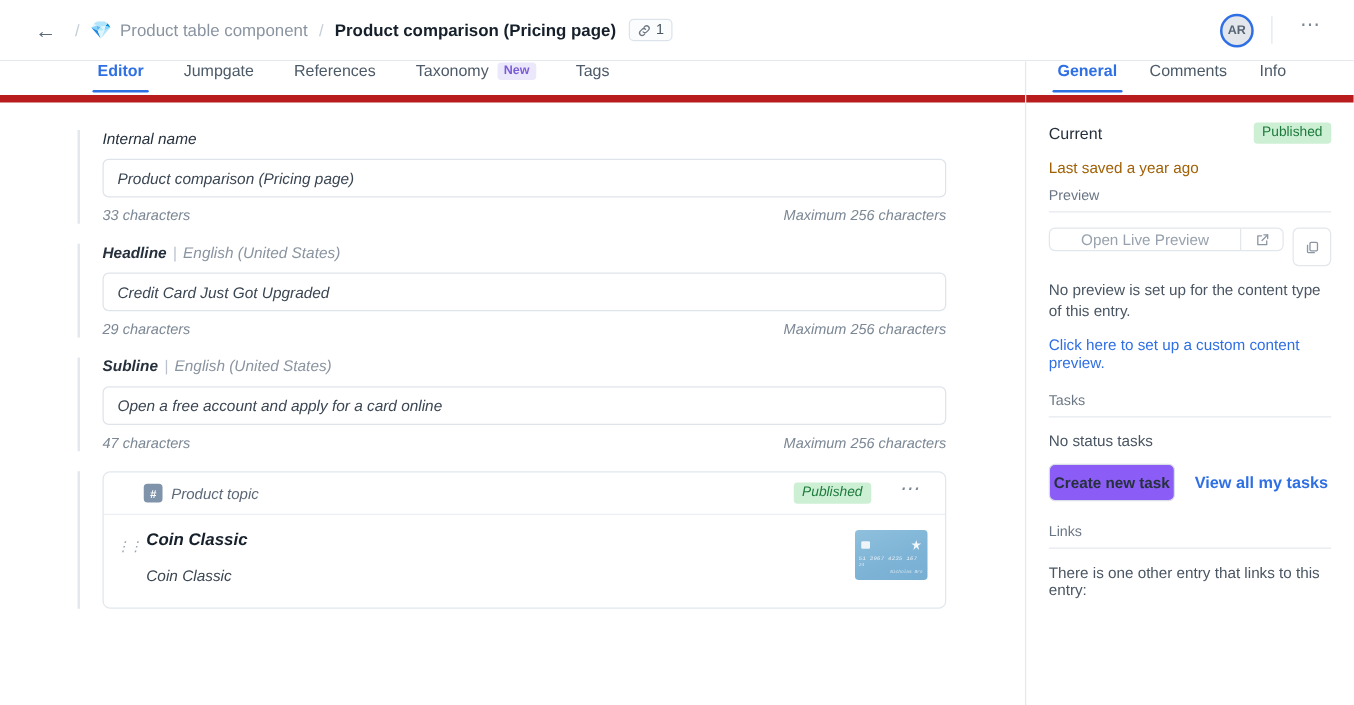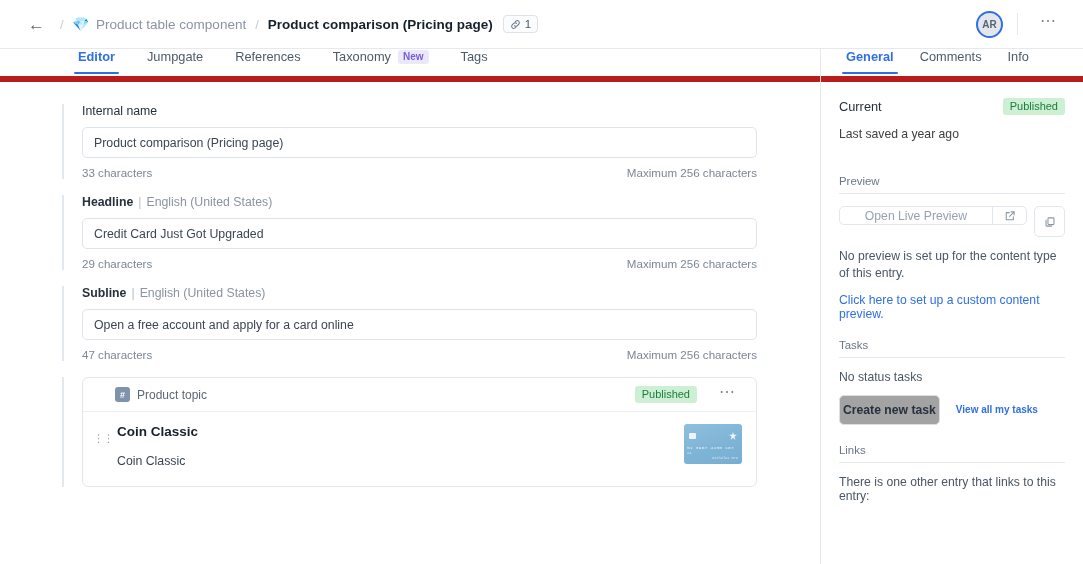--- a/index.html
+++ b/index.html
@@ -83,21 +83,21 @@
   }
   .tabs.right-tabs { padding-left: 12px; height: 33px; }
   .tabs.right-tabs .tab { padding: 0 13px 9px 13px; }
   .tabs.right-tabs .tab.active::after { left: 9px; right: 9px; }
 
   
   .editor-scroll {
     flex: 1; overflow: hidden; position: relative;
     padding: 22px 28px 0 62px;
   }
-  .field { border-left: 2px solid #e3e8ee; padding-left: 18px; margin-bottom: 16px; }
+  .field { border-left: 2px solid #e3e8ee; padding-left: 18px; margin-bottom: 16px; font-style: italic; }
   .field-label { font-size: 12.3px; color: #26313d; margin-bottom: 9px; }
   .field-label b { font-weight: bold; }
   .label-sep { color: #b9c2cc; margin: 0 5px; }
   .label-locale { color: #8a94a0; }
   .field-input {
     width: 675px; height: 31px;
     border: 1px solid #dfe4ea; border-radius: 5px;
     background: #ffffff; padding: 0 11px;
     display: flex; align-items: center;
     font-size: 12.3px; color: #3b4653; cursor: text;
@@ -177,21 +177,21 @@
   .row-between { display: flex; align-items: center; justify-content: space-between; }
   .cur-label { font-size: 12.8px; color: #26313d; }
   .btn-green {
     width: 100%; height: 33px; margin-top: 13px;
     background: #0d7a33; border-radius: 5px; border: none;
     color: #ffffff; font-size: 12.5px; font-weight: bold;
     display: flex; align-items: center; justify-content: center; gap: 7px;
     cursor: pointer; font-family: "Liberation Sans", sans-serif;
   }
   .caret { font-size: 9px; line-height: 1; }
-  .saved-txt { font-size: 12.2px; color: #404040; margin-top: 12px; margin-bottom: 34px; }
+  .saved-txt { font-size: 12.2px; color: #a16207; margin-top: 12px; margin-bottom: 10px; }
   .preview-row { display: flex; gap: 7px; }
   .preview-main {
     flex: 1; height: 19px; border: 1px solid #e2e7ec; border-radius: 5px;
     display: flex; align-items: center;
   }
   .preview-main .lbl {
     flex: 1; text-align: center; font-size: 12.2px; color: #98a2ae;
   }
   .preview-main .icon-cell {
     width: 34px; height: 100%; border-left: 1px solid #e2e7ec;
@@ -203,25 +203,25 @@
   }
   .note-txt { font-size: 12.2px; color: #4a5663; line-height: 1.38; margin-top: 11px; }
   .link-blue {
     display: block; font-size: 12.2px; color: #2f6fe4;
     margin-top: 11px; margin-bottom: 18px; cursor: pointer;
   }
   .task-txt { font-size: 12.2px; color: #4a5663; margin-bottom: 11px; }
   .task-row { display: flex; align-items: center; gap: 16px; margin-bottom: 19px; }
   .btn-outline {
     height: 30px; padding: 0 3px;
-    border: 1px solid #d9dfe6; border-radius: 5px; background: #a3a3a3;
+    border: 1px solid #d9dfe6; border-radius: 5px; background: #8b5cf6;
     font-size: 12.2px; font-weight: bold; color: #26313d; cursor: pointer;
     font-family: "Liberation Sans", sans-serif;
   }
-  .link-inline { font-size: 10px; color: #2f6fe4; font-weight: bold; cursor: pointer; }
+  .link-inline { font-size: 13px; color: #2f6fe4; font-weight: bold; cursor: pointer; }
   .links-note { font-size: 12.2px; color: #4a5663; margin-top: 2px; }
   svg { display: block; }
 </style>
 </head>
 <body>
 
 <div class="app">
 
   <div class="topbar">
     <span class="back-arrow">←</span>

